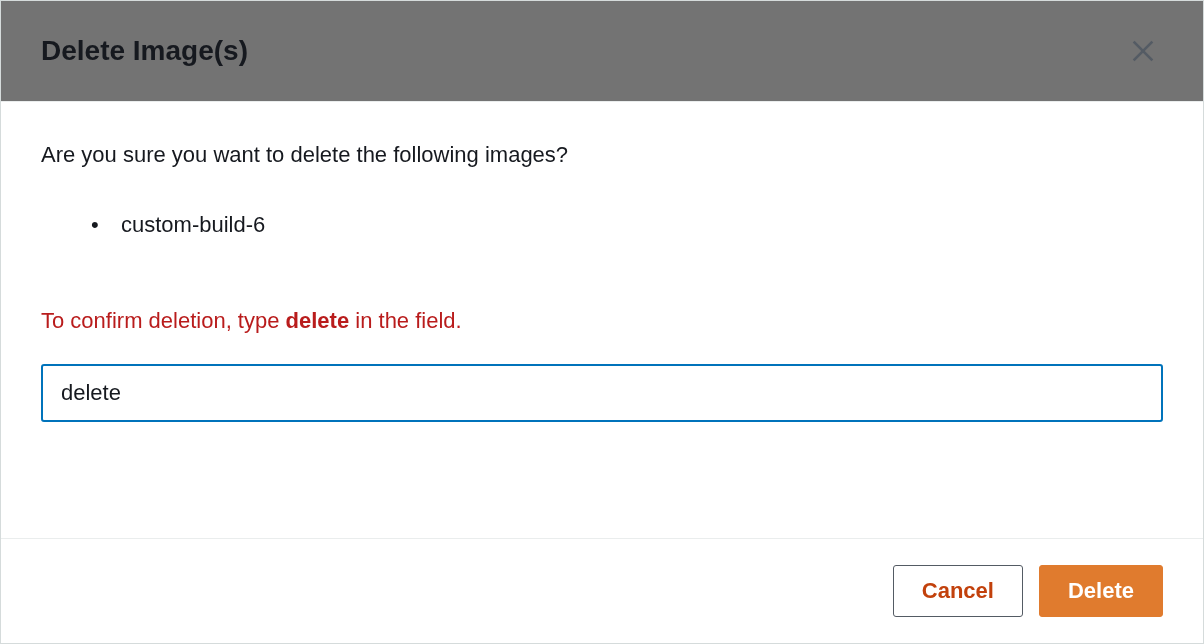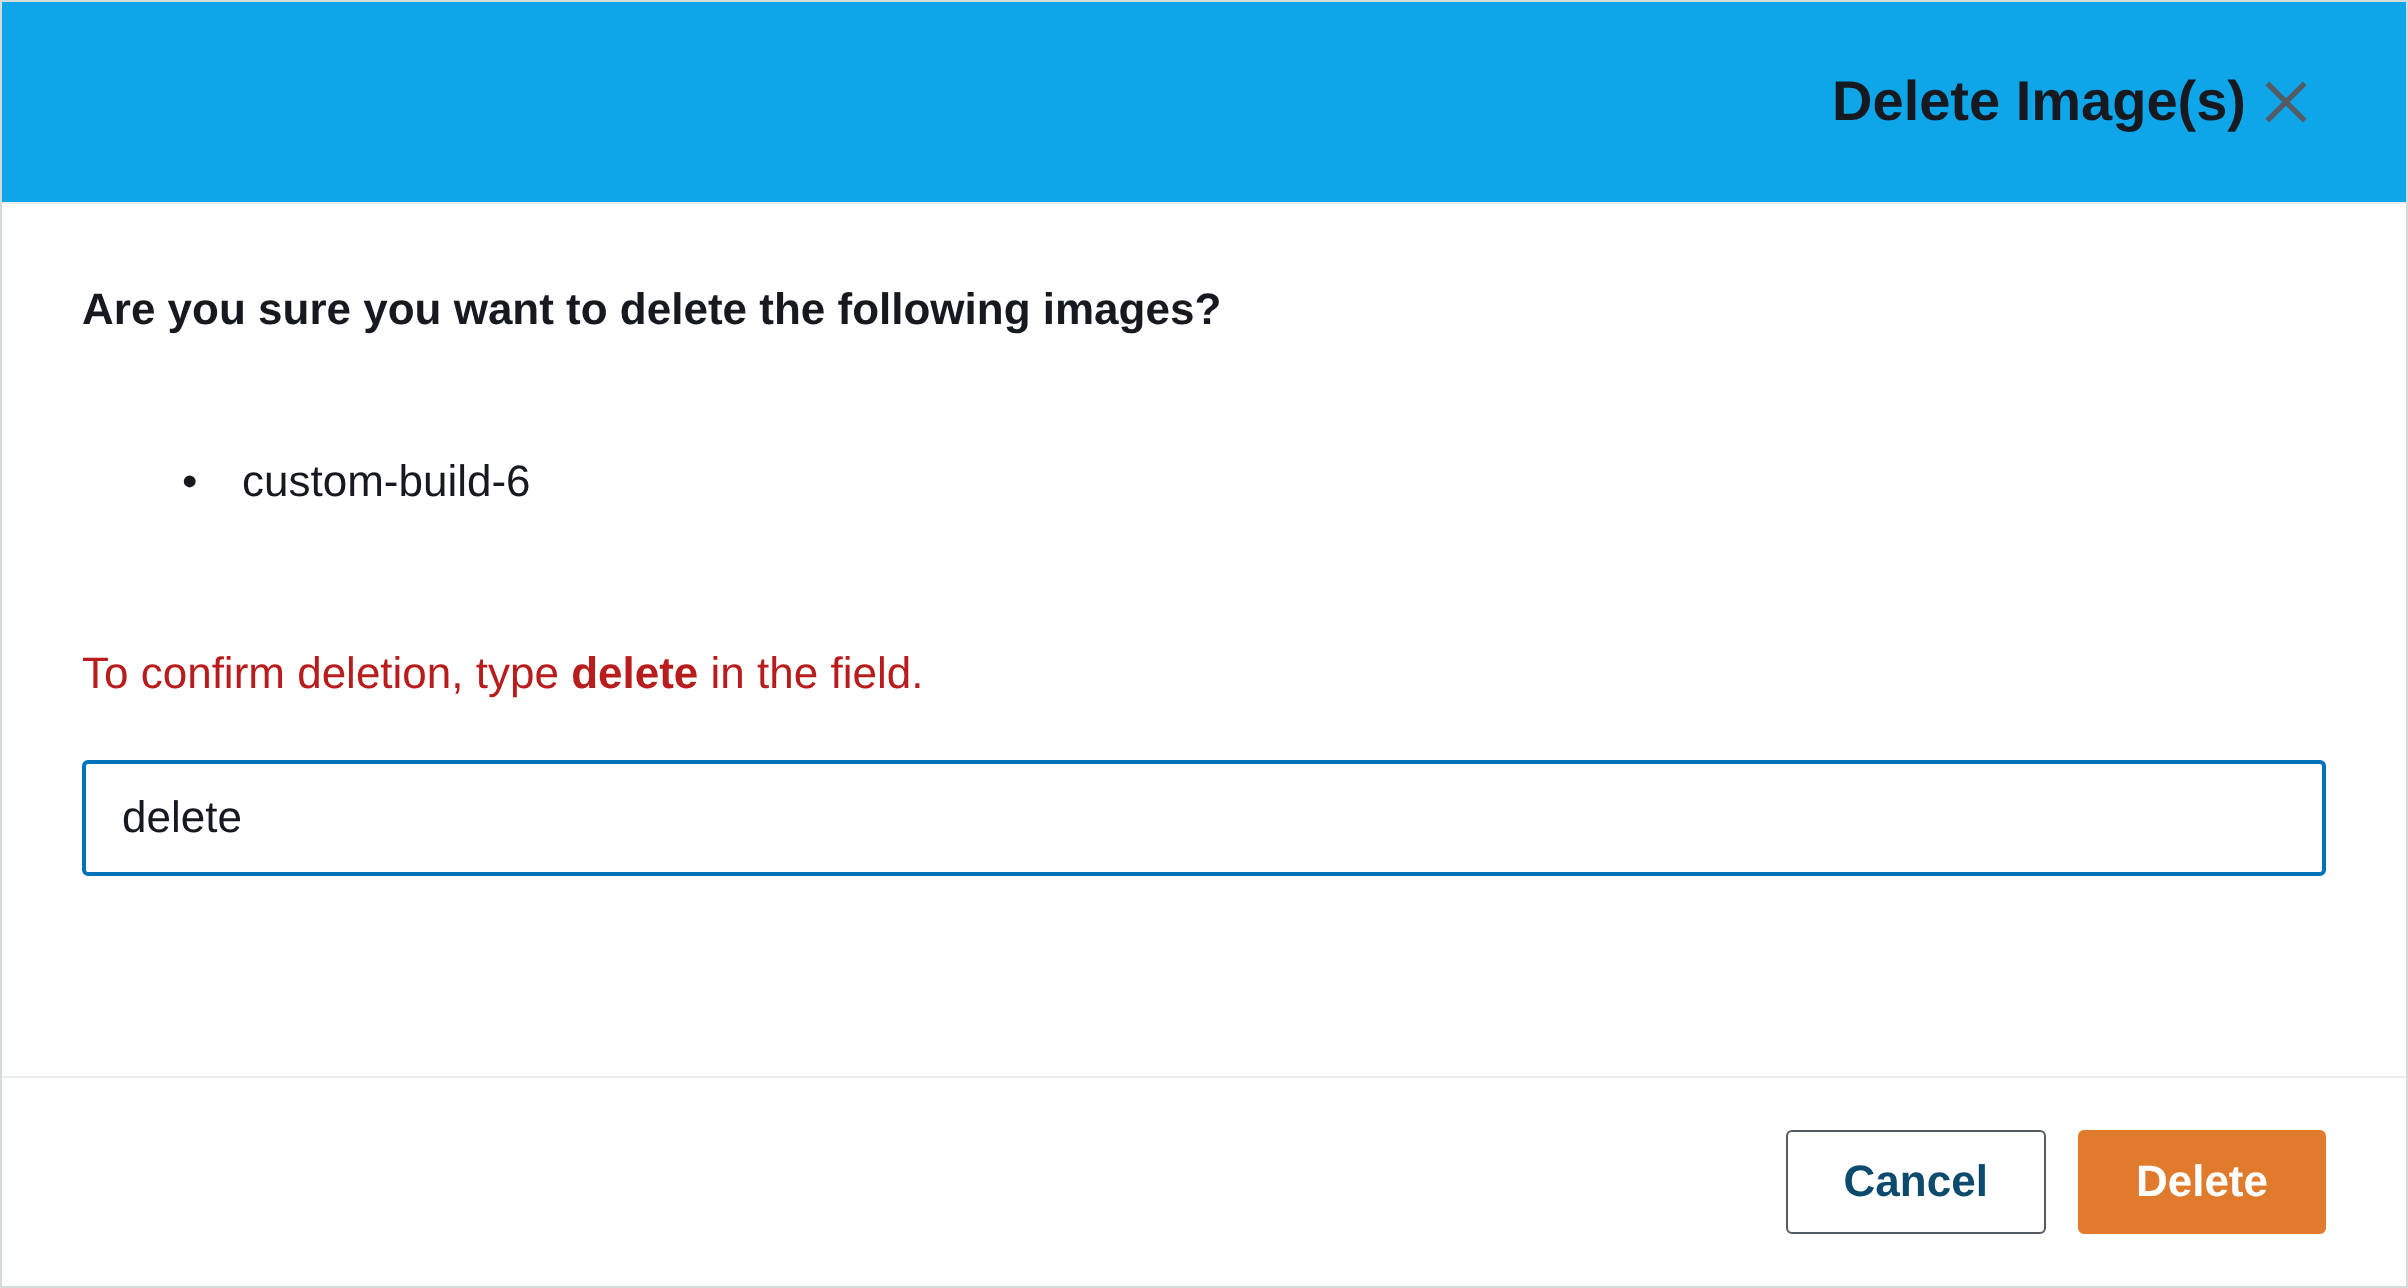--- a/index.html
+++ b/index.html
@@ -17,26 +17,26 @@
     }
     .modal {
       width: 100%;
       height: 100%;
       display: flex;
       flex-direction: column;
       border: 1px solid #d5dbdb;
       box-shadow: 0 1px 1px rgba(0,0,0,0.05);
     }
     .modal-header {
-      background: #0ea5e9;
+      background: #737373;
       border-bottom: 1px solid #eaeded;
       padding: 30px 40px 30px 40px;
       display: flex;
       align-items: center;
-      justify-content: flex-end;
+      justify-content: space-between;
     }
     .modal-title {
       font-size: 28px;
       font-weight: 700;
       color: #16191f;
     }
     .close-btn {
       background: none;
       border: none;
       cursor: pointer;
@@ -51,22 +51,22 @@
       stroke: #545b64;
       stroke-width: 2.2;
     }
     .modal-body {
       flex: 1;
       padding: 40px 40px 30px 40px;
     }
     .confirm-question {
       font-size: 22px;
       color: #16191f;
-      margin-bottom: 60px;
-      font-weight: 700;
+      margin-bottom: 44px;
+      font-weight: 400;
     }
     .image-list {
       list-style: none;
       margin-bottom: 70px;
       padding-left: 50px;
     }
     .image-list li {
       position: relative;
       font-size: 22px;
       font-weight: 400;
@@ -109,21 +109,21 @@
     .btn {
       font-size: 22px;
       font-weight: 700;
       padding: 12px 28px;
       border-radius: 3px;
       cursor: pointer;
       font-family: inherit;
     }
     .btn-cancel {
       background: #ffffff;
-      color: #0c4a6e;
+      color: #c2410c;
       border: 1px solid #545b64;
     }
     .btn-delete {
       background: #e07b2e;
       color: #ffffff;
       border: 1px solid #e07b2e;
     }
   </style>
 </head>
 <body>

